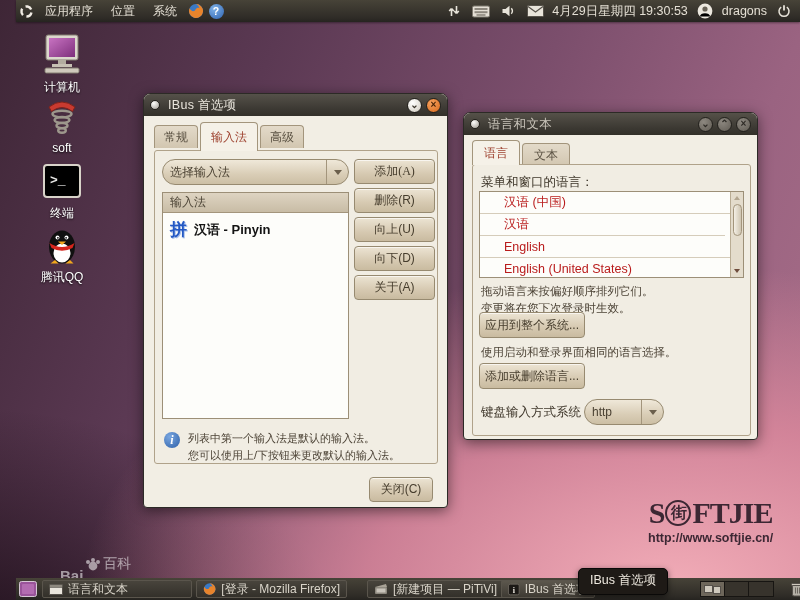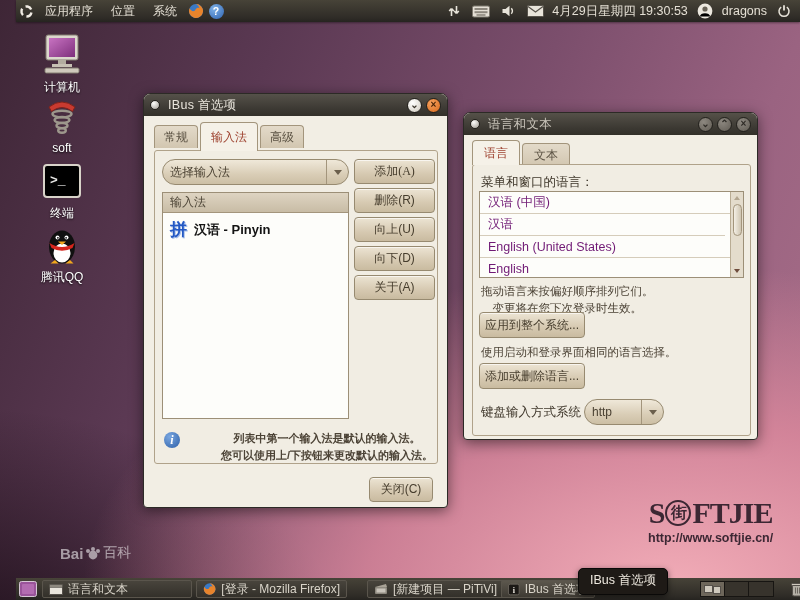--- a/index.html
+++ b/index.html
@@ -4,21 +4,21 @@
 <style>
   * { box-sizing: border-box; margin: 0; padding: 0; }
   html,body { width:800px; height:600px; overflow:hidden; }
   body { font-family:"Liberation Sans", sans-serif; position:relative; }
   #screen { position:absolute; inset:0; width:800px; height:600px; overflow:hidden;
     background:
       radial-gradient(950px 520px at 84% 98%, rgba(246,176,186,.95) 0%, rgba(222,138,158,.8) 32%, rgba(222,138,158,0) 62%),
       radial-gradient(700px 480px at -4% 112%, #1a0d16 0%, rgba(26,13,22,0) 55%),
       linear-gradient(112deg, #3e2636 0%, #5b3953 28%, #7b4e6c 55%, #9a6381 78%, #a96f88 100%);
   }
-  .abs { position:absolute;text-align:center; }
+  .abs { position:absolute; }
 
   
   .panel { position:absolute; left:16px; right:0; height:22px; background:linear-gradient(#474338,#2f2c27 80%,#262420); color:#e4dfd4; font-size:12px; display:flex; align-items:center; z-index:50; }
   .panel.top { top:0; box-shadow:0 1px 2px rgba(0,0,0,.4); }
   .panel.bottom { bottom:0; }
   .menu-item { padding:0 9px; height:22px; display:flex; align-items:center; cursor:default; }
   .panel-ico { display:inline-flex; align-items:center; justify-content:center; width:20px; height:22px; }
   .tray { margin-left:auto; display:flex; align-items:center; gap:7px; padding-right:6px; }
   .clock { font-size:12.5px; white-space:nowrap; }
   .uname { font-size:12.5px; }
@@ -54,21 +54,21 @@
   .tri-dn-s { width:0; height:0; border-left:3.5px solid transparent; border-right:3.5px solid transparent; border-top:4.5px solid #6e4c3c; }
 
   .list { position:absolute; border:1px solid #9c8f77; background:#fdfdfa; overflow:hidden; }
   .list-hdr { height:20px; background:linear-gradient(#ded4c2,#c8bca5); border-bottom:1px solid #a3957c; display:flex; align-items:center; padding-left:7px; font-size:12px; color:#4c4436; }
   .im-item { display:flex; align-items:center; gap:7px; padding:5px 7px; font-size:13px; font-weight:bold; color:#141414; }
   .pin-glyph { color:#2459c4; font-weight:bold; font-size:17px; text-shadow:1px 1px 0 #a9c0ea; font-family:"Liberation Serif", serif; }
 
   .info-ico { width:16px; height:16px; border-radius:50%; background:radial-gradient(circle at 35% 30%, #7aa7e0, #2d5fa8); color:#fff; font-family:"Liberation Serif", serif; font-style:italic; font-weight:bold; font-size:12px; display:flex; align-items:center; justify-content:center; }
   .small-note { font-size:11px; color:#4c4336; line-height:1.5; }
 
-  .lrow { height:22px; border-bottom:1px solid #d5ccba; display:flex; align-items:center; padding-left:8px; font-size:12.5px; color:#701a75; background:#fdfdfa; }
+  .lrow { height:22px; border-bottom:1px solid #d5ccba; display:flex; align-items:center; padding-left:24px; font-size:12.5px; color:#b91c1c; background:#fdfdfa; }
   .sbar { position:absolute; top:0; bottom:0; right:0; width:13px; background:#e4dccc; border-left:1px solid #b9ac94; display:flex; flex-direction:column; align-items:center; }
   .sbar .cap { height:12px; display:flex; align-items:center; justify-content:center; width:100%; }
   .sbar .thumb { width:9px; height:32px; border-radius:5px; background:linear-gradient(90deg,#f4efe5,#cfc5b1); border:1px solid #a3957c; }
 
   .ttip { position:absolute; background:#1e1a16; border:1px solid #0a0908; border-radius:5px; color:#eee9df; font-size:12.5px; padding:3px 11px 5px; z-index:60; box-shadow:0 2px 6px rgba(0,0,0,.5); white-space:nowrap; }
 
   
   .task { position:absolute; top:2px; height:18px; border:1px solid #5a554c; border-radius:2px; background:linear-gradient(#48443c,#33302a); display:flex; align-items:center; gap:5px; padding:0 6px; color:#d9d4c9; font-size:12px; white-space:nowrap; overflow:hidden; }
   .task.active { background:linear-gradient(#5c574d,#3e3a33); }
   .wswitch { position:absolute; top:3px; height:16px; display:flex; border:1px solid #17141 2; border:1px solid #171512; }
@@ -205,21 +205,21 @@
           <path d="M16 15.5h8l-4 3.4z" fill="#f2a71d"></path>
           <path d="M7.5 17q12.5 8 25 0l-2 5q-10.5 5.5-21 0z" fill="#d5251d"></path>
           <path d="M8.5 37.5h8l-3.5-3.5z" fill="#f2a71d"></path>
           <path d="M23.5 37.5h8l-3.5-3.5z" fill="#f2a71d"></path>
         </svg>
     </div>
     <div>腾讯QQ</div>
   </div>
 
   <div class="wm-baidu">
-    <span style="font-weight:bold;">Bai</span>
+    <span style="font-weight:bold;margin-top:23px;">Bai</span>
     <svg width="18" height="18" viewBox="0 0 18 18" style="margin:0 1px;">
         <circle cx="9" cy="11" r="4.4" fill="#fff"></circle>
         <circle cx="4" cy="7" r="2" fill="#fff"></circle>
         <circle cx="9" cy="5" r="2" fill="#fff"></circle>
         <circle cx="14" cy="7" r="2" fill="#fff"></circle>
       </svg>
     <span style="font-size:14px;">百科</span>
   </div>
 
   <div class="wm-soft">
@@ -280,21 +280,21 @@
     <div class="btn" style="left:210px; top:152px; width:81px; height:25px; z-index:5;">
         <span>向下(D)</span>
       </div>
     <div class="btn" style="left:210px; top:181px; width:81px; height:25px; z-index:5;">
         <span>关于(A)</span>
       </div>
 
     <div class="abs" style="left:20px; top:338px; z-index:5;">
         <span class="info-ico">i</span>
       </div>
-    <div class="abs small-note" style="left:60px; top:336px; width:246px; z-index:5;font-weight:bold;">
+    <div class="abs small-note" style="left:44px; top:336px; width:246px; z-index:5;">
       <div>列表中第一个输入法是默认的输入法。</div>
       <div>您可以使用上/下按钮来更改默认的输入法。</div>
     </div>
 
     <div class="btn" style="right:14px; top:383px; width:64px; height:25px;">
         <span>关闭(C)</span>
       </div>
   </div>
 
   <div class="win" style="left:463px; top:112px; width:295px; height:328px; z-index:15;">
@@ -320,24 +320,24 @@
     <div class="abs" style="left:17px; top:61px; font-size:12.5px; color:#3e362a; z-index:5;">菜单和窗口的语言：</div>
 
     <div class="list" style="left:15px; top:78px; width:265px; height:87px; z-index:5;">
       <div class="lrow" style="width:251px;">
           <span>汉语 (中国)</span>
         </div>
       <div class="lrow" style="width:245px;">
           <span>汉语</span>
         </div>
       <div class="lrow" style="width:251px;">
-          <span>English (United States)</span>
+          <span>English</span>
         </div>
       <div class="lrow" style="width:251px;">
-          <span>English</span>
+          <span>English (United States)</span>
         </div>
       <div class="sbar">
         <span class="cap">
             <span class="tri-up-s"></span>
           </span>
         <span class="thumb"></span>
         <span class="cap" style="margin-top:auto;">
             <span class="tri-dn-s"></span>
           </span>
       </div>

